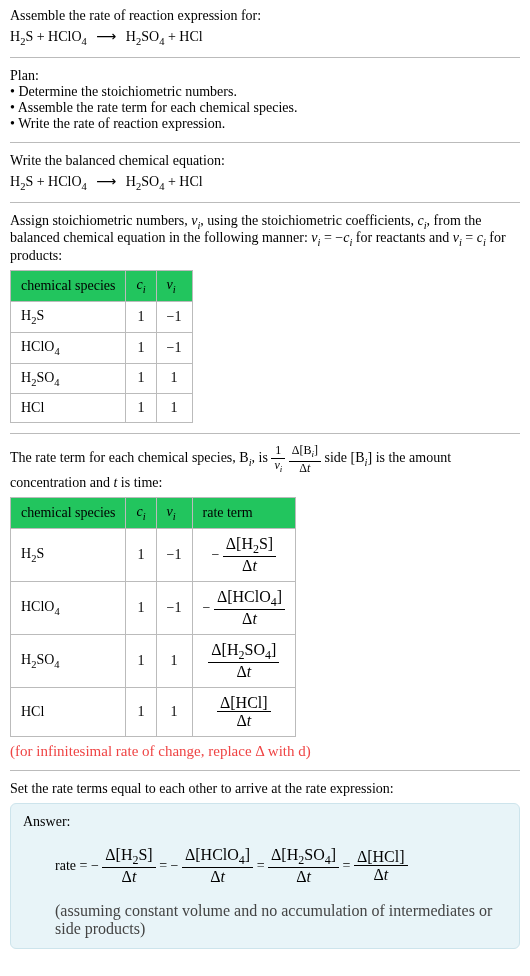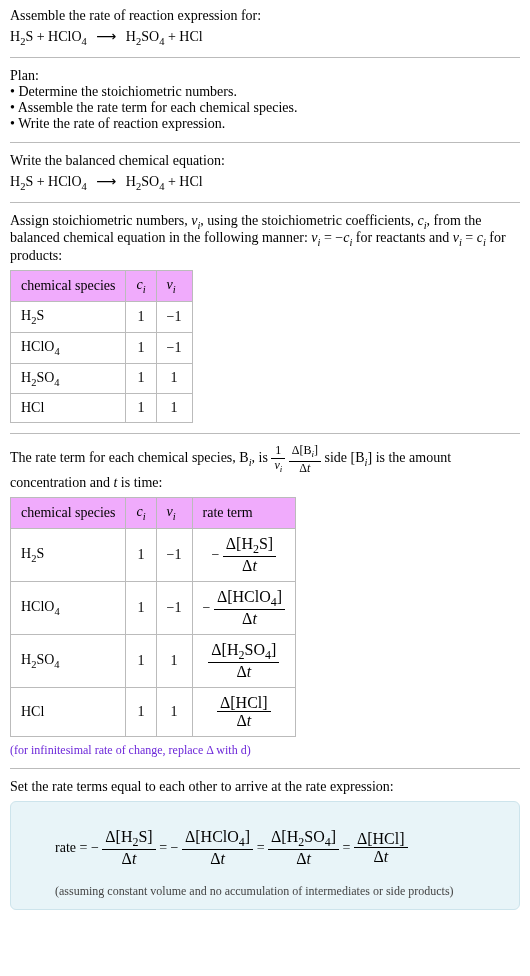--- a/index.html
+++ b/index.html
@@ -26,49 +26,49 @@
     margin: 6px 0;
   }
   table.stoich th, table.stoich td {
     border: 1px solid #bbb;
     padding: 6px 10px;
     text-align: left;
     font-weight: normal;
     font-family: Georgia, serif;
     font-size: 14px;
   }
-  table.stoich th { background: #f0abfc; }
+  table.stoich th { background: #22c55e; }
   table.stoich td.center { text-align: center; }
   .frac {
     display: inline-block;
     vertical-align: middle;
     text-align: center;
     font-size: 12px;
     line-height: 1.1;
   }
   .frac .num { display: block; border-bottom: 1px solid #000; padding: 0 3px; }
   .frac .den { display: block; padding: 0 3px; }
   .frac-small { font-size: 16px; }
   .inline-mid { vertical-align: middle; }
   .note {
-    font-size: 12px;
-    color: #6d28d9;
+    font-size: 15px;
+    color: #ef4444;
     margin-top: 4px;
   }
   .answer-box {
     background: #e8f4f8;
     border: 1px solid #cde4ec;
     border-radius: 6px;
     padding: 10px 12px;
     margin-top: 6px;
   }
   .answer-box .ans-label { margin-bottom: 6px; }
   .answer-box .ans-eq { padding-left: 32px; margin: 16px 0; }
   .answer-box .ans-note {
-    font-size: 12px;
+    font-size: 16px;
     color: #444;
     padding-left: 32px;
     margin-top: 6px;
   }
   ul.plan { list-style: none; padding-left: 0; }
   ul.plan li::before { content: "• "; }
   .nowrap { white-space: nowrap; }
 </style>
 </head>
 <body>
@@ -209,20 +209,21 @@
     </tr>
   </tbody>
     </table>
   <div class="note">(for infinitesimal rate of change, replace Δ with d)</div>
 </div>
 <hr class="sep">
 
 <div class="section">
   <div>Set the rate terms equal to each other to arrive at the rate expression:</div>
   <div class="answer-box">
+    <div class="ans-label">Answer:</div>
     <div class="ans-eq nowrap">
       <span class="inline-mid">rate = </span>
       <span class="inline-mid">−</span>
       <span class="frac frac-small inline-mid">
         <span class="num"><span>Δ[H</span><span class="sub">2</span><span>S]</span></span>
         <span class="den"><span>Δ</span><span class="italic">t</span></span>
       </span>
       <span class="inline-mid"> = </span>
       <span class="inline-mid">−</span>
       <span class="frac frac-small inline-mid">

